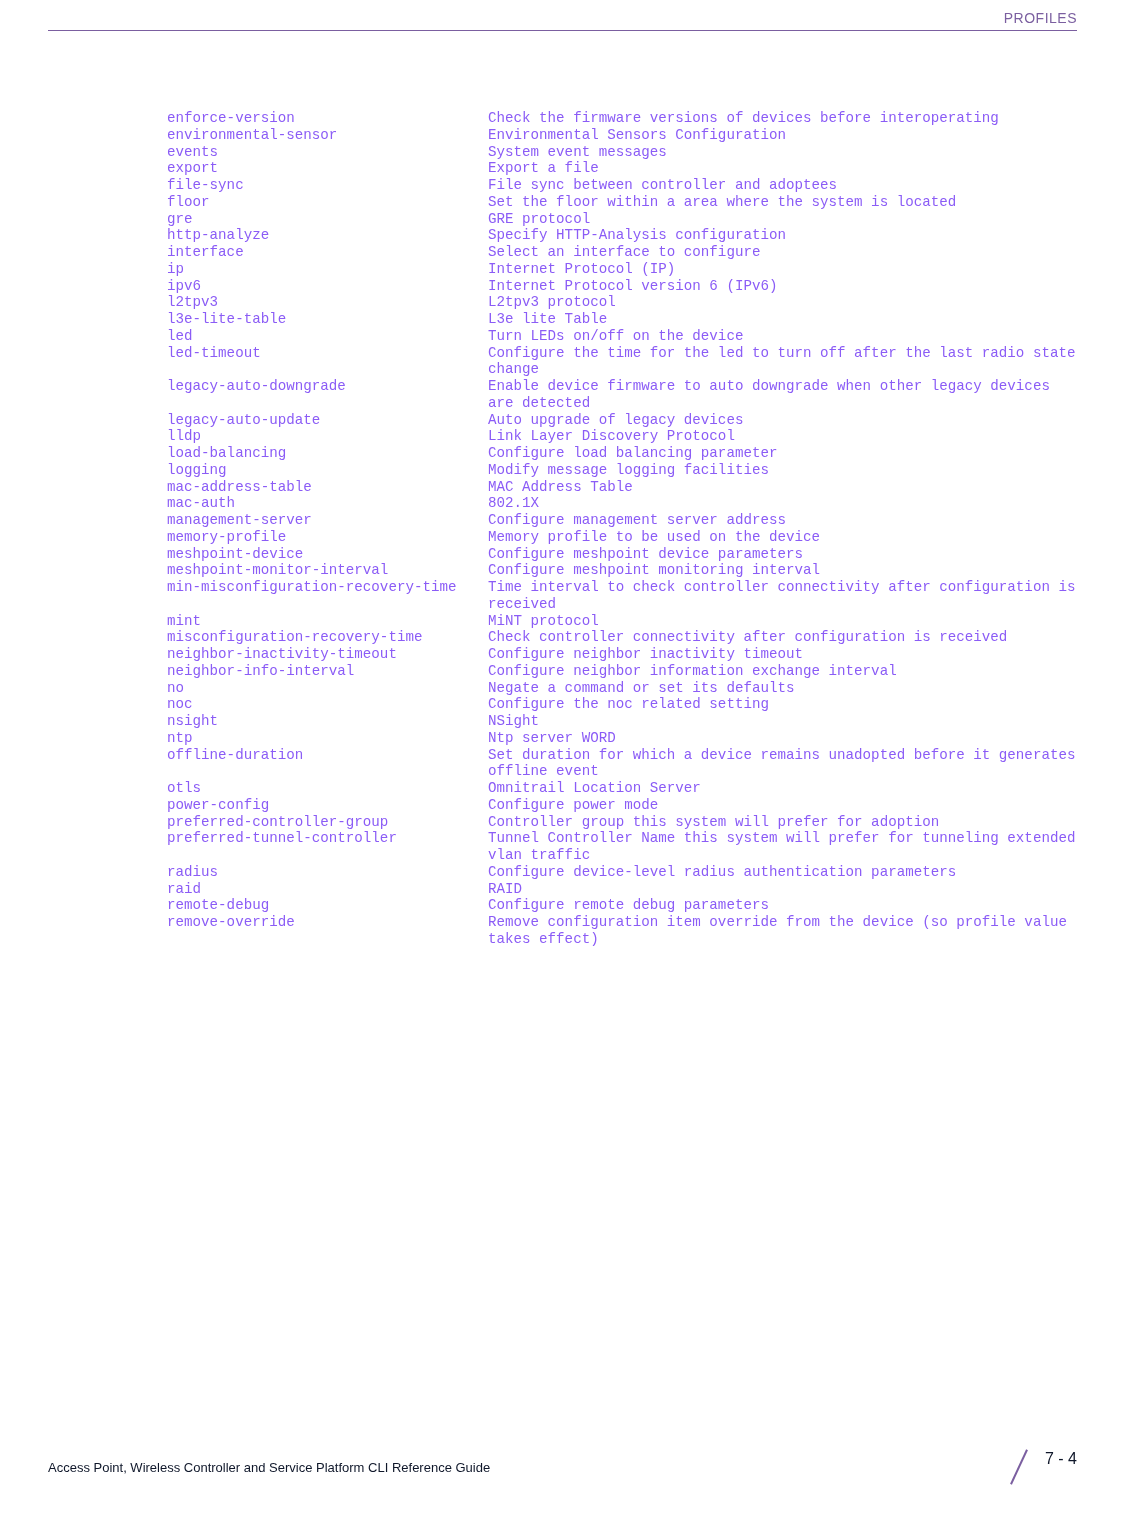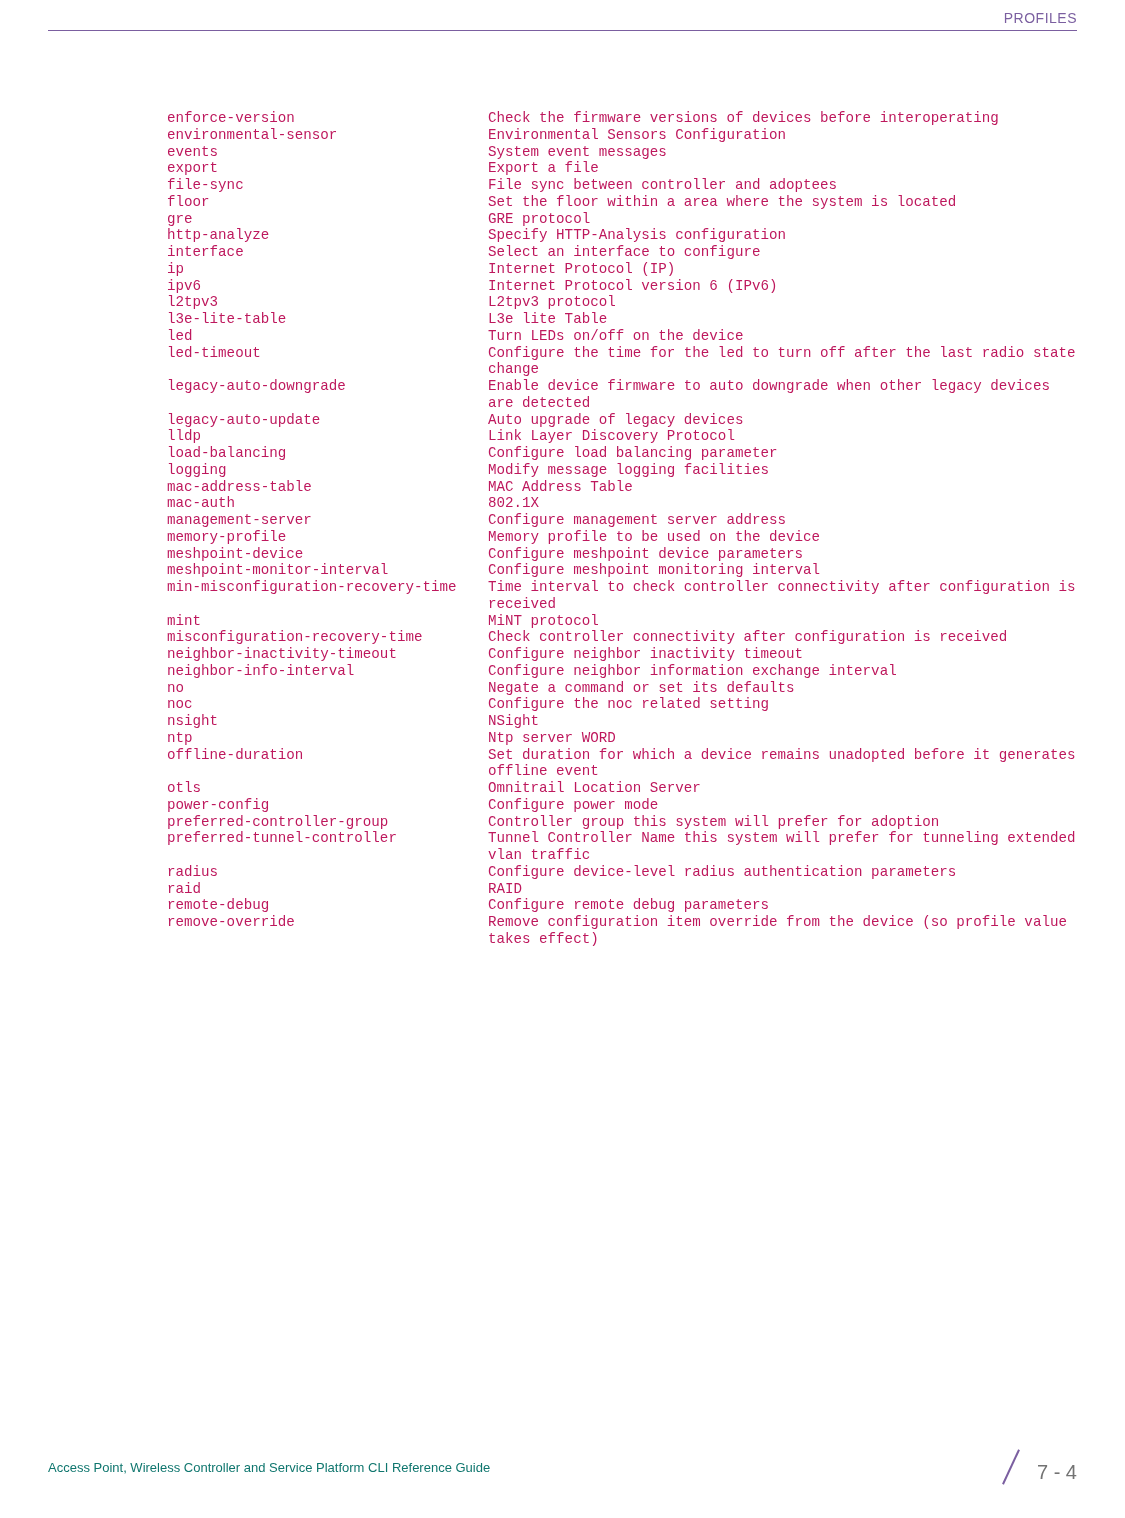--- a/index.html
+++ b/index.html
@@ -29,45 +29,45 @@
     margin-left: 44px;
   }
   .content {
     position: absolute;
     top: 110px;
     left: 150px;
     right: 48px;
     font-family: "Courier New", Courier, monospace;
     font-size: 14.2px;
     line-height: 1.18;
-    color: #be185d;
+    color: #8b5cf6;
     white-space: pre;
   }
   .row { display: flex; }
   .cmd { width: 338px; flex-shrink: 0; }
   .desc { flex: 1; word-wrap: break-word; white-space: pre-wrap; }
   .footer {
     position: absolute;
     bottom: 34px;
     left: 48px;
     right: 48px;
     display: flex;
     align-items: center;
     justify-content: space-between;
   }
   .footer-text {
-    color: #0f766e;
+    color: #0f172a;
     font-size: 13px;
   }
   .page-slash {
     display: flex;
-    align-items: flex-end;
+    align-items: flex-start;
     gap: 10px;
-    color: #737373;
-    font-size: 20px;
+    color: #0f172a;
+    font-size: 16px;
   }
   .slash {
     width: 34px;
     height: 34px;
     position: relative;
   }
   .slash::before {
     content: "";
     position: absolute;
     left: 50%;

